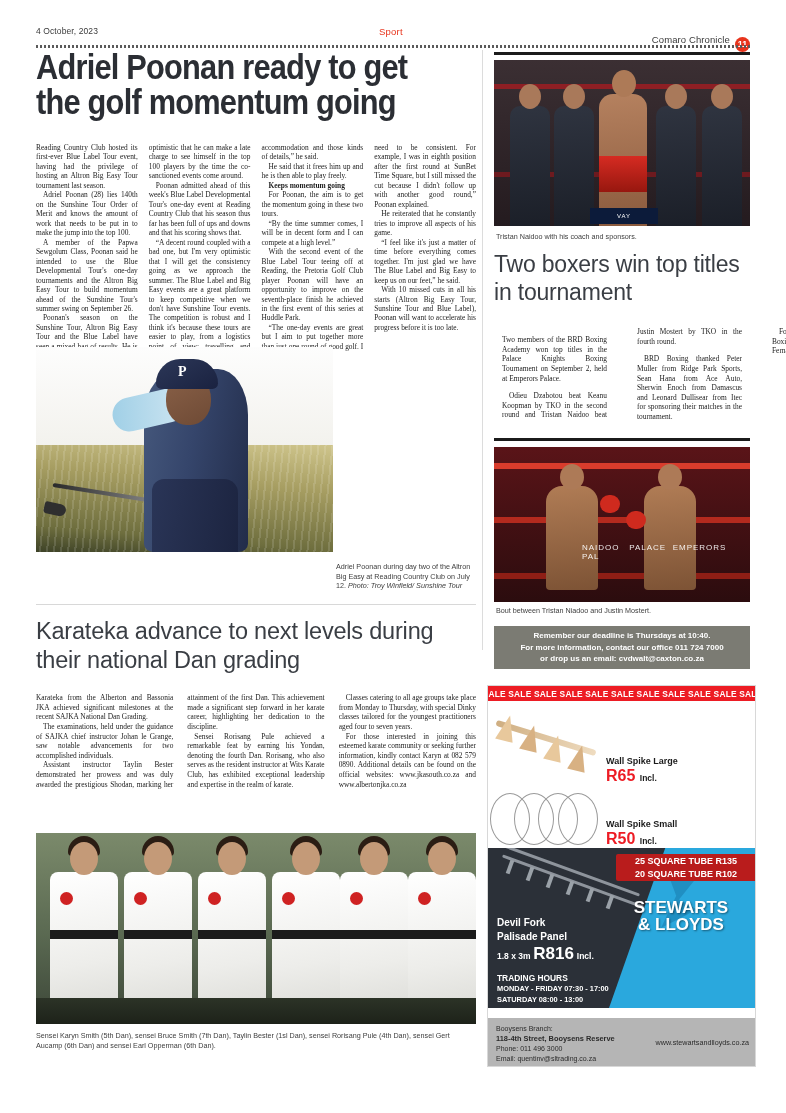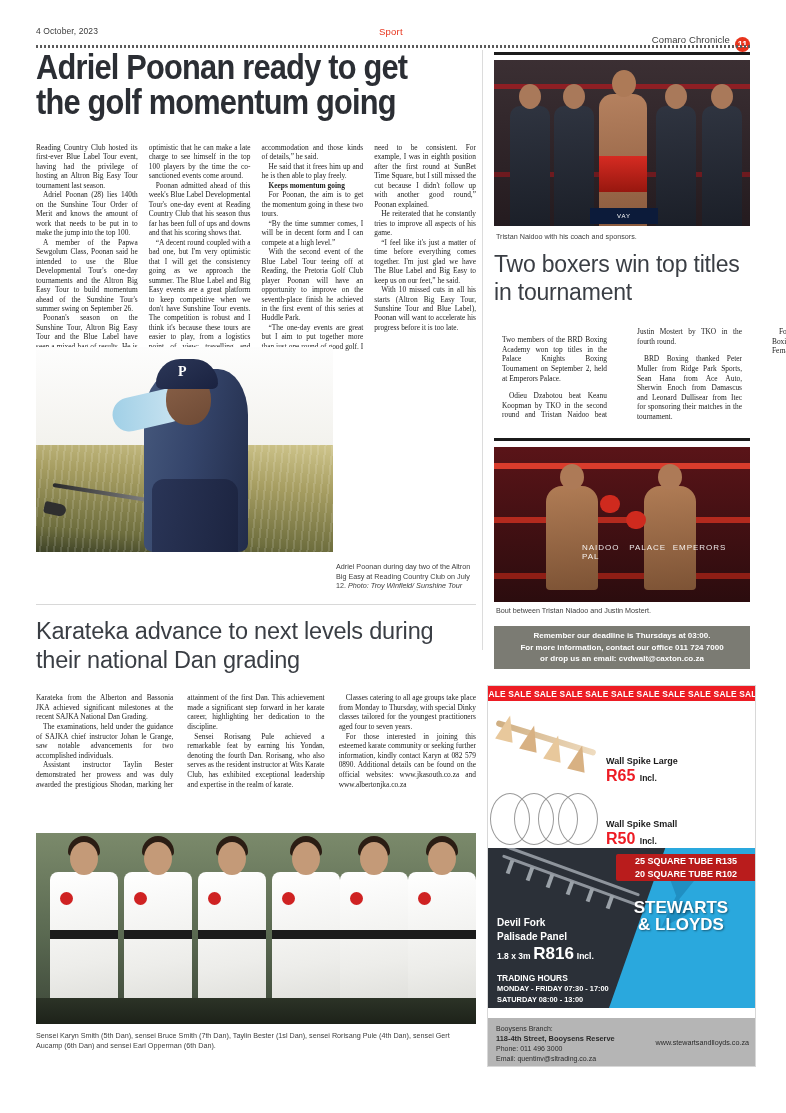--- a/index.html
+++ b/index.html
@@ -544,21 +544,21 @@
       </div>
     <div class="glove" style="left:106px; top:48px"></div>
     <div class="glove" style="left:132px; top:64px"></div>
     <div class="adtext">NAIDOO&nbsp;&nbsp;&nbsp;PALACE&nbsp;&nbsp;EMPERORS PAL</div>
   </div>
 
   <div class="cap-sans cap-boxers2">Bout between Tristan Niadoo and Justin Mostert.</div>
 
   <div class="deadline-box">
     <div class="inner">
-      <div>Remember our deadline is Thursdays at 03:00.</div>
+      <div>Remember our deadline is Thursdays at 10:40.</div>
       <div>For more information, contact our office 011 724 7000</div>
       <div>or drop us an email: cvdwalt@caxton.co.za</div>
     </div>
   </div>
 
   <div class="ad">
     <div class="ad-sale">SALE SALE SALE SALE SALE SALE SALE SALE SALE SALE SALE</div>
 
     <div class="ad-upper">
       <div class="ad-spikes">

